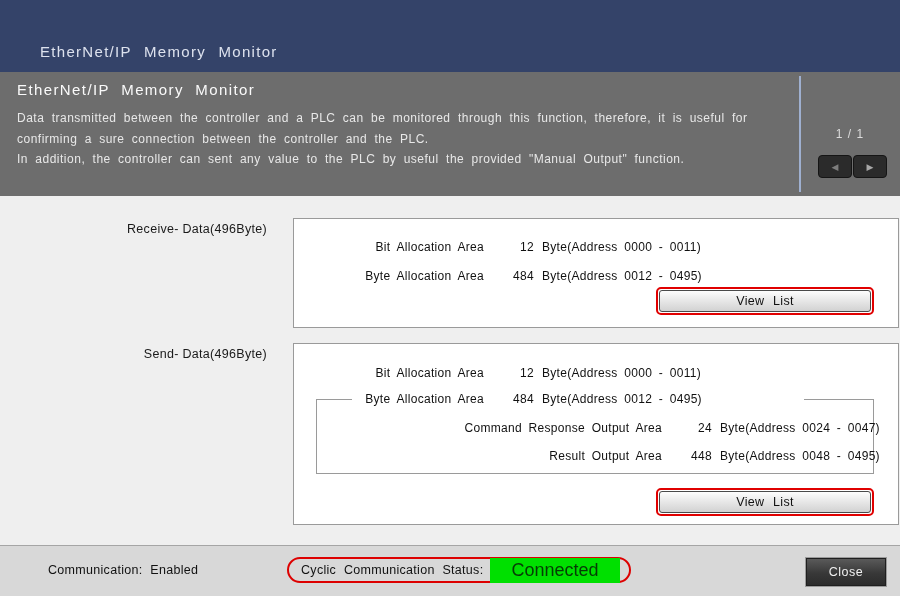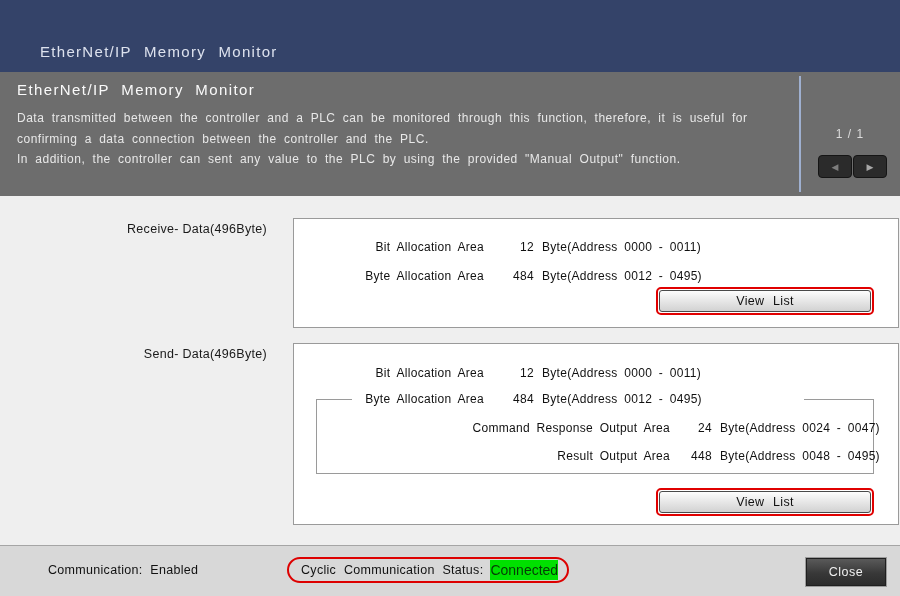--- a/index.html
+++ b/index.html
@@ -35,21 +35,21 @@
   .section-label { position:absolute; left:52px; width:200px; text-align:right; font-size:12.5px;
     color:#1a1a1a; letter-spacing:0.3px; }
   .data-box { position:absolute; left:278px; width:606px; background:#ffffff; border:1px solid #9a9a9a; }
   #receive-box { top:22px; height:110px; }
   #send-box { top:147px; height:182px; }
   .alloc-row { position:absolute; height:16px; font-size:12px; color:#111;
     letter-spacing:0.3px; word-spacing:3px; white-space:nowrap; }
   .alloc-row .area  { position:absolute; left:0; width:190px; text-align:right; }
   .alloc-row .num   { position:absolute; left:198px; width:42px; text-align:right; }
   .alloc-row .range { position:absolute; left:248px; }
-  .alloc-row.inner .area  { width:368px;margin-left:8px; }
+  .alloc-row.inner .area  { width:368px; }
   .alloc-row.inner .num   { left:376px; }
   .alloc-row.inner .range { left:426px; }
 
   
   .bracket-body { position:absolute; left:22px; top:55px; width:558px; height:75px;
     border:1px solid #9a9a9a; border-top:none; }
   .bracket-top-left  { position:absolute; left:22px;  top:55px; width:36px; height:0; border-top:1px solid #9a9a9a; }
   .bracket-top-right { position:absolute; left:510px; top:55px; width:70px; height:0; border-top:1px solid #9a9a9a; }
 
   
@@ -64,41 +64,41 @@
 
   
   #footer { position:absolute; left:0; top:545px; width:900px; height:51px; background:#d8d8d8;
     border-top:1px solid #a5a5a5; }
   #footer .comm { position:absolute; left:48px; top:17px; font-size:12.5px; color:#111;
     letter-spacing:0.3px; word-spacing:4px; }
   #cyclic-status { position:absolute; left:287px; top:11px; height:26px; border:2px solid #dd0000;
     border-radius:13px; display:flex; align-items:center; padding:0 9px 0 12px; }
   #cyclic-status .label { font-size:12.5px; color:#111; letter-spacing:0.3px; word-spacing:4px;
     margin-right:7px; }
-  #cyclic-status .value { font-size:14px; color:#063b06; background:#00e000; padding:2px 0; }
+  #cyclic-status .value { font-size:18px; color:#063b06; background:#00e000; padding:2px 21px; }
   #close-btn { position:absolute; left:806px; top:12px; width:80px; height:28px;
     background:linear-gradient(#5a5a5a, #383838 55%, #2c2c2c); border:1px solid #1f1f1f;
     border-radius:0; box-shadow:0 0 0 1px #9b9b9b; color:#f0f0f0; font-size:12.5px;
     letter-spacing:0.5px; display:flex; align-items:center; justify-content:center; cursor:pointer; }
 </style>
 </head>
 <body>
 
 <div id="screen">
 
   <div id="title-bar">
     <div class="title">EtherNet/IP Memory Monitor</div>
   </div>
 
   <div id="desc-panel">
     <div class="heading">EtherNet/IP Memory Monitor</div>
     <div class="lines">
       <div>Data transmitted between the controller and a PLC can be monitored through this function, therefore, it is useful for</div>
-      <div>confirming a data connection between the controller and the PLC.</div>
-      <div>In addition, the controller can sent any value to the PLC by using the provided "Manual Output" function.</div>
+      <div>confirming a sure connection between the controller and the PLC.</div>
+      <div>In addition, the controller can sent any value to the PLC by useful the provided "Manual Output" function.</div>
     </div>
     <div id="desc-divider"></div>
     <div id="pager">
       <div class="page-num">1 / 1</div>
       <div class="pager-buttons">
         <div class="pager-btn">
           <span class="arrow-prev">◀</span>
         </div>
         <div class="pager-btn">
           <span class="arrow-next">▶</span>

